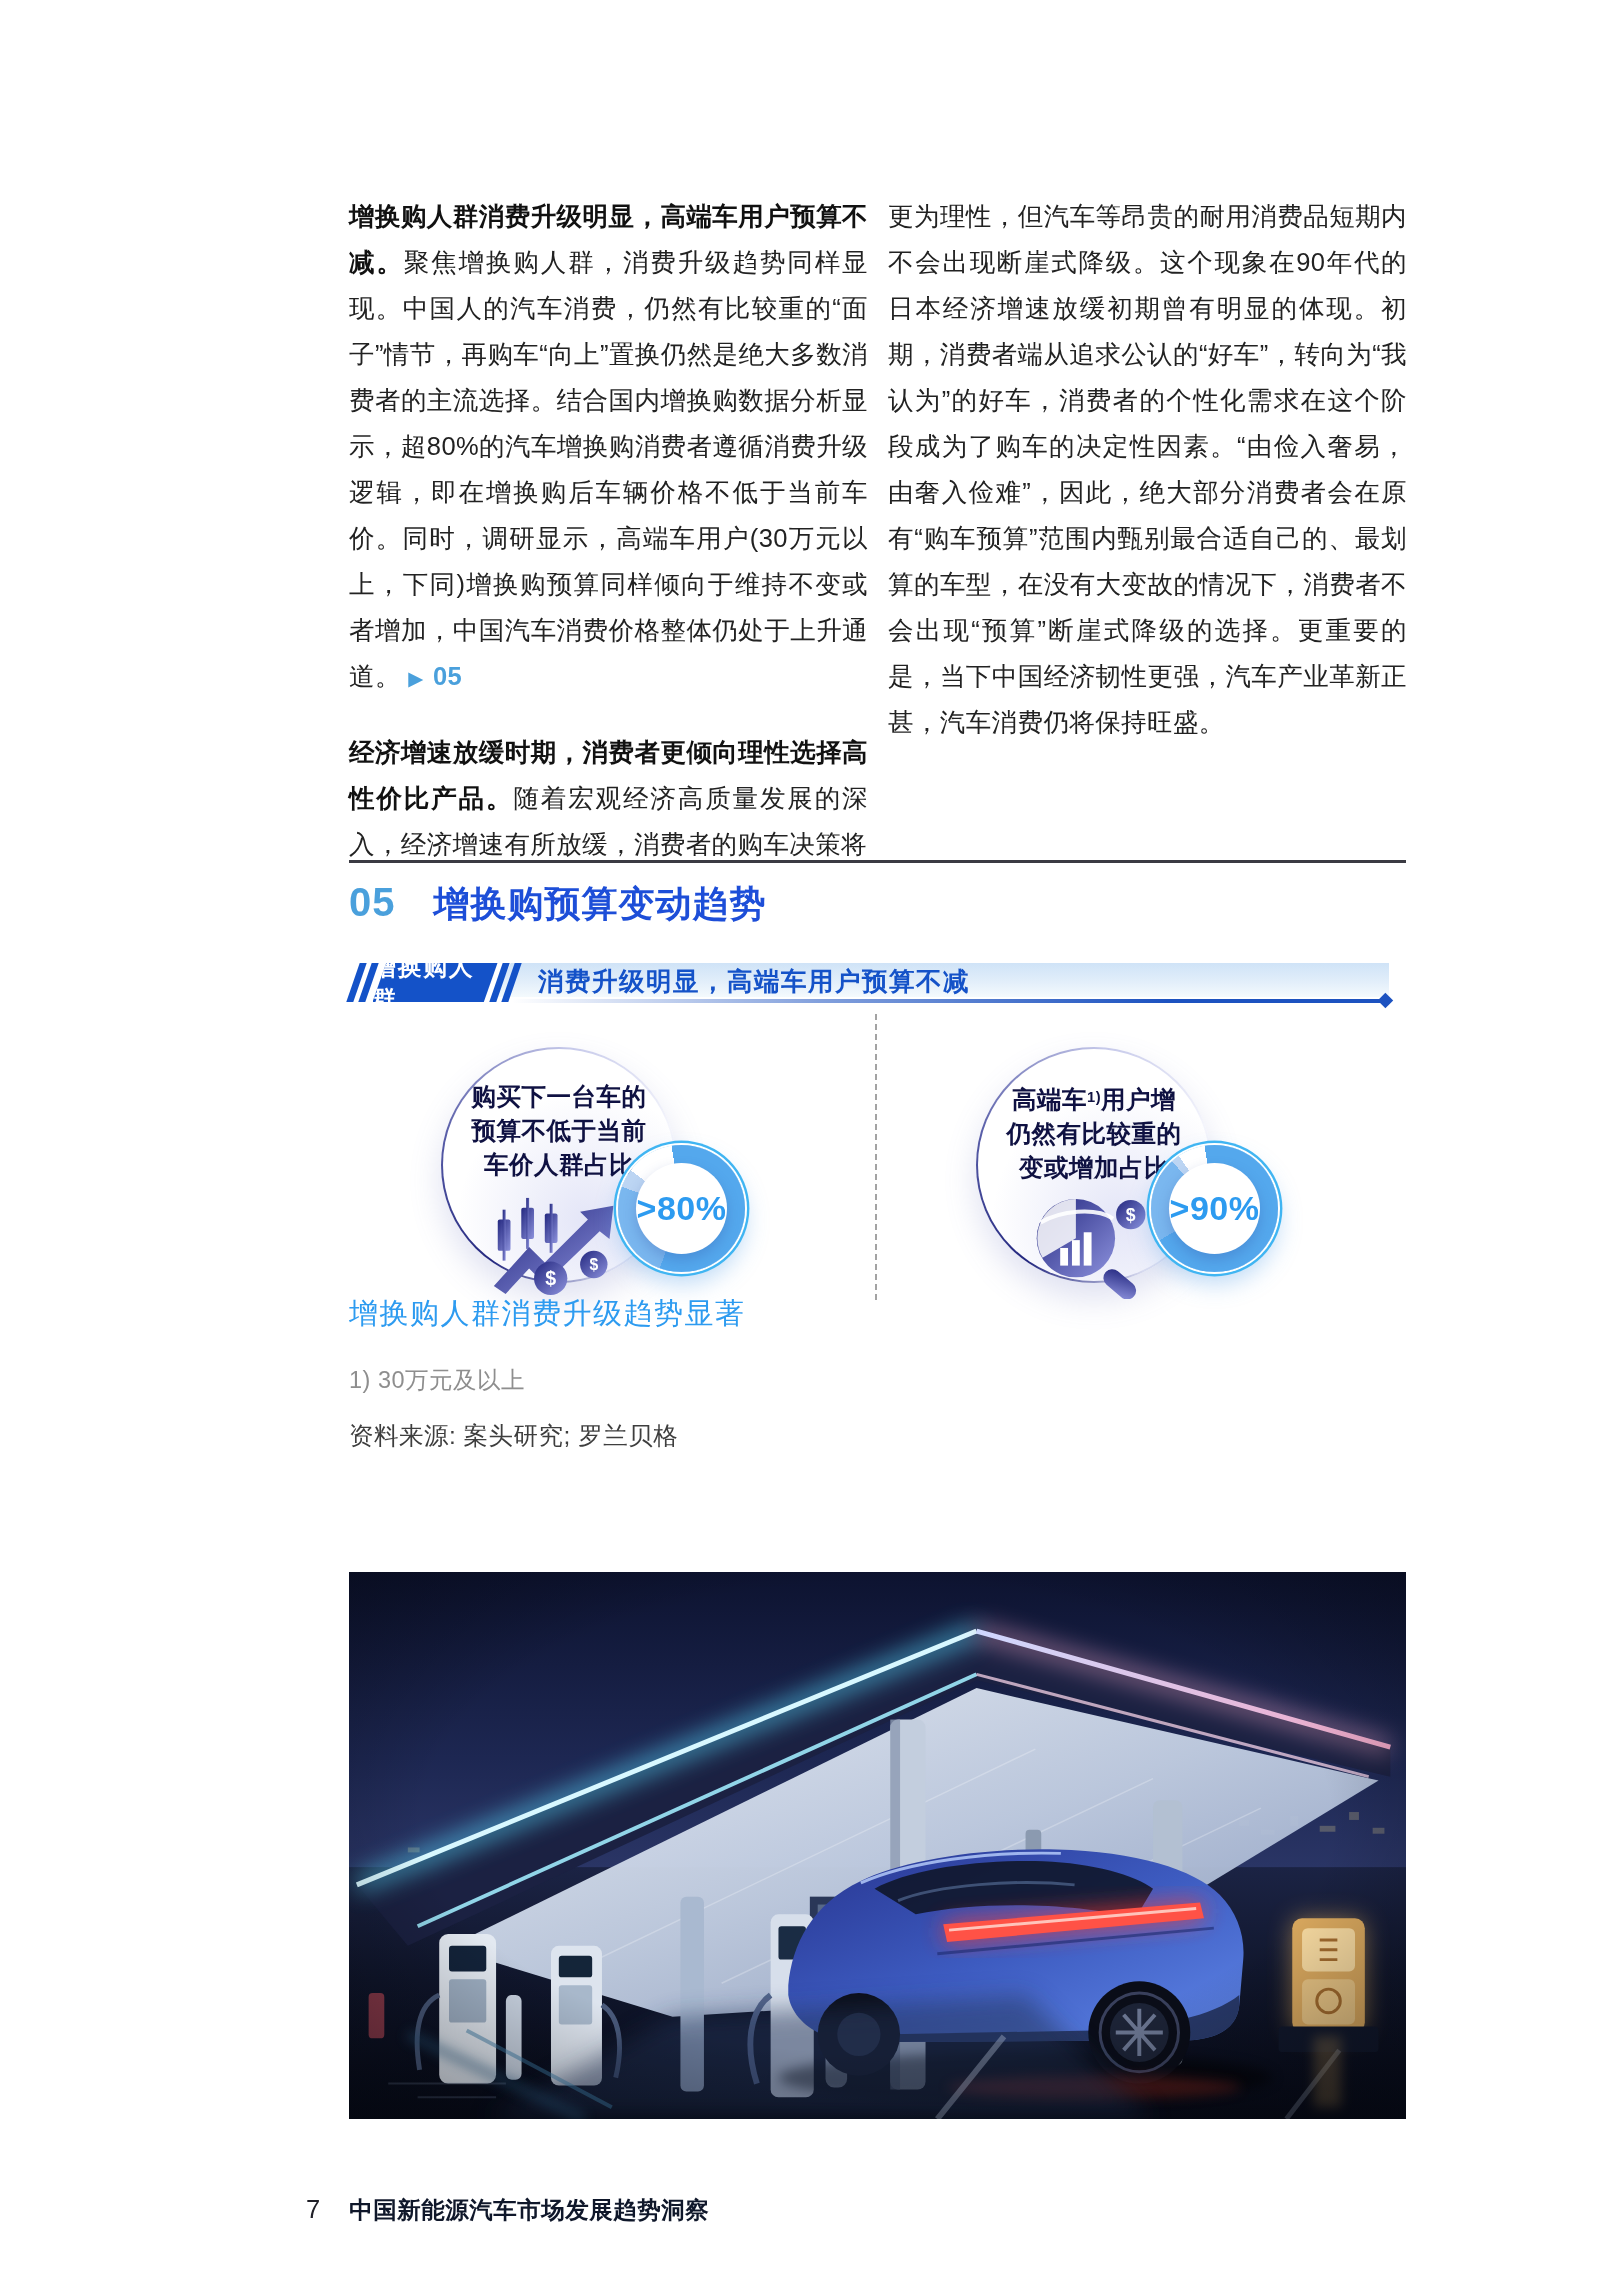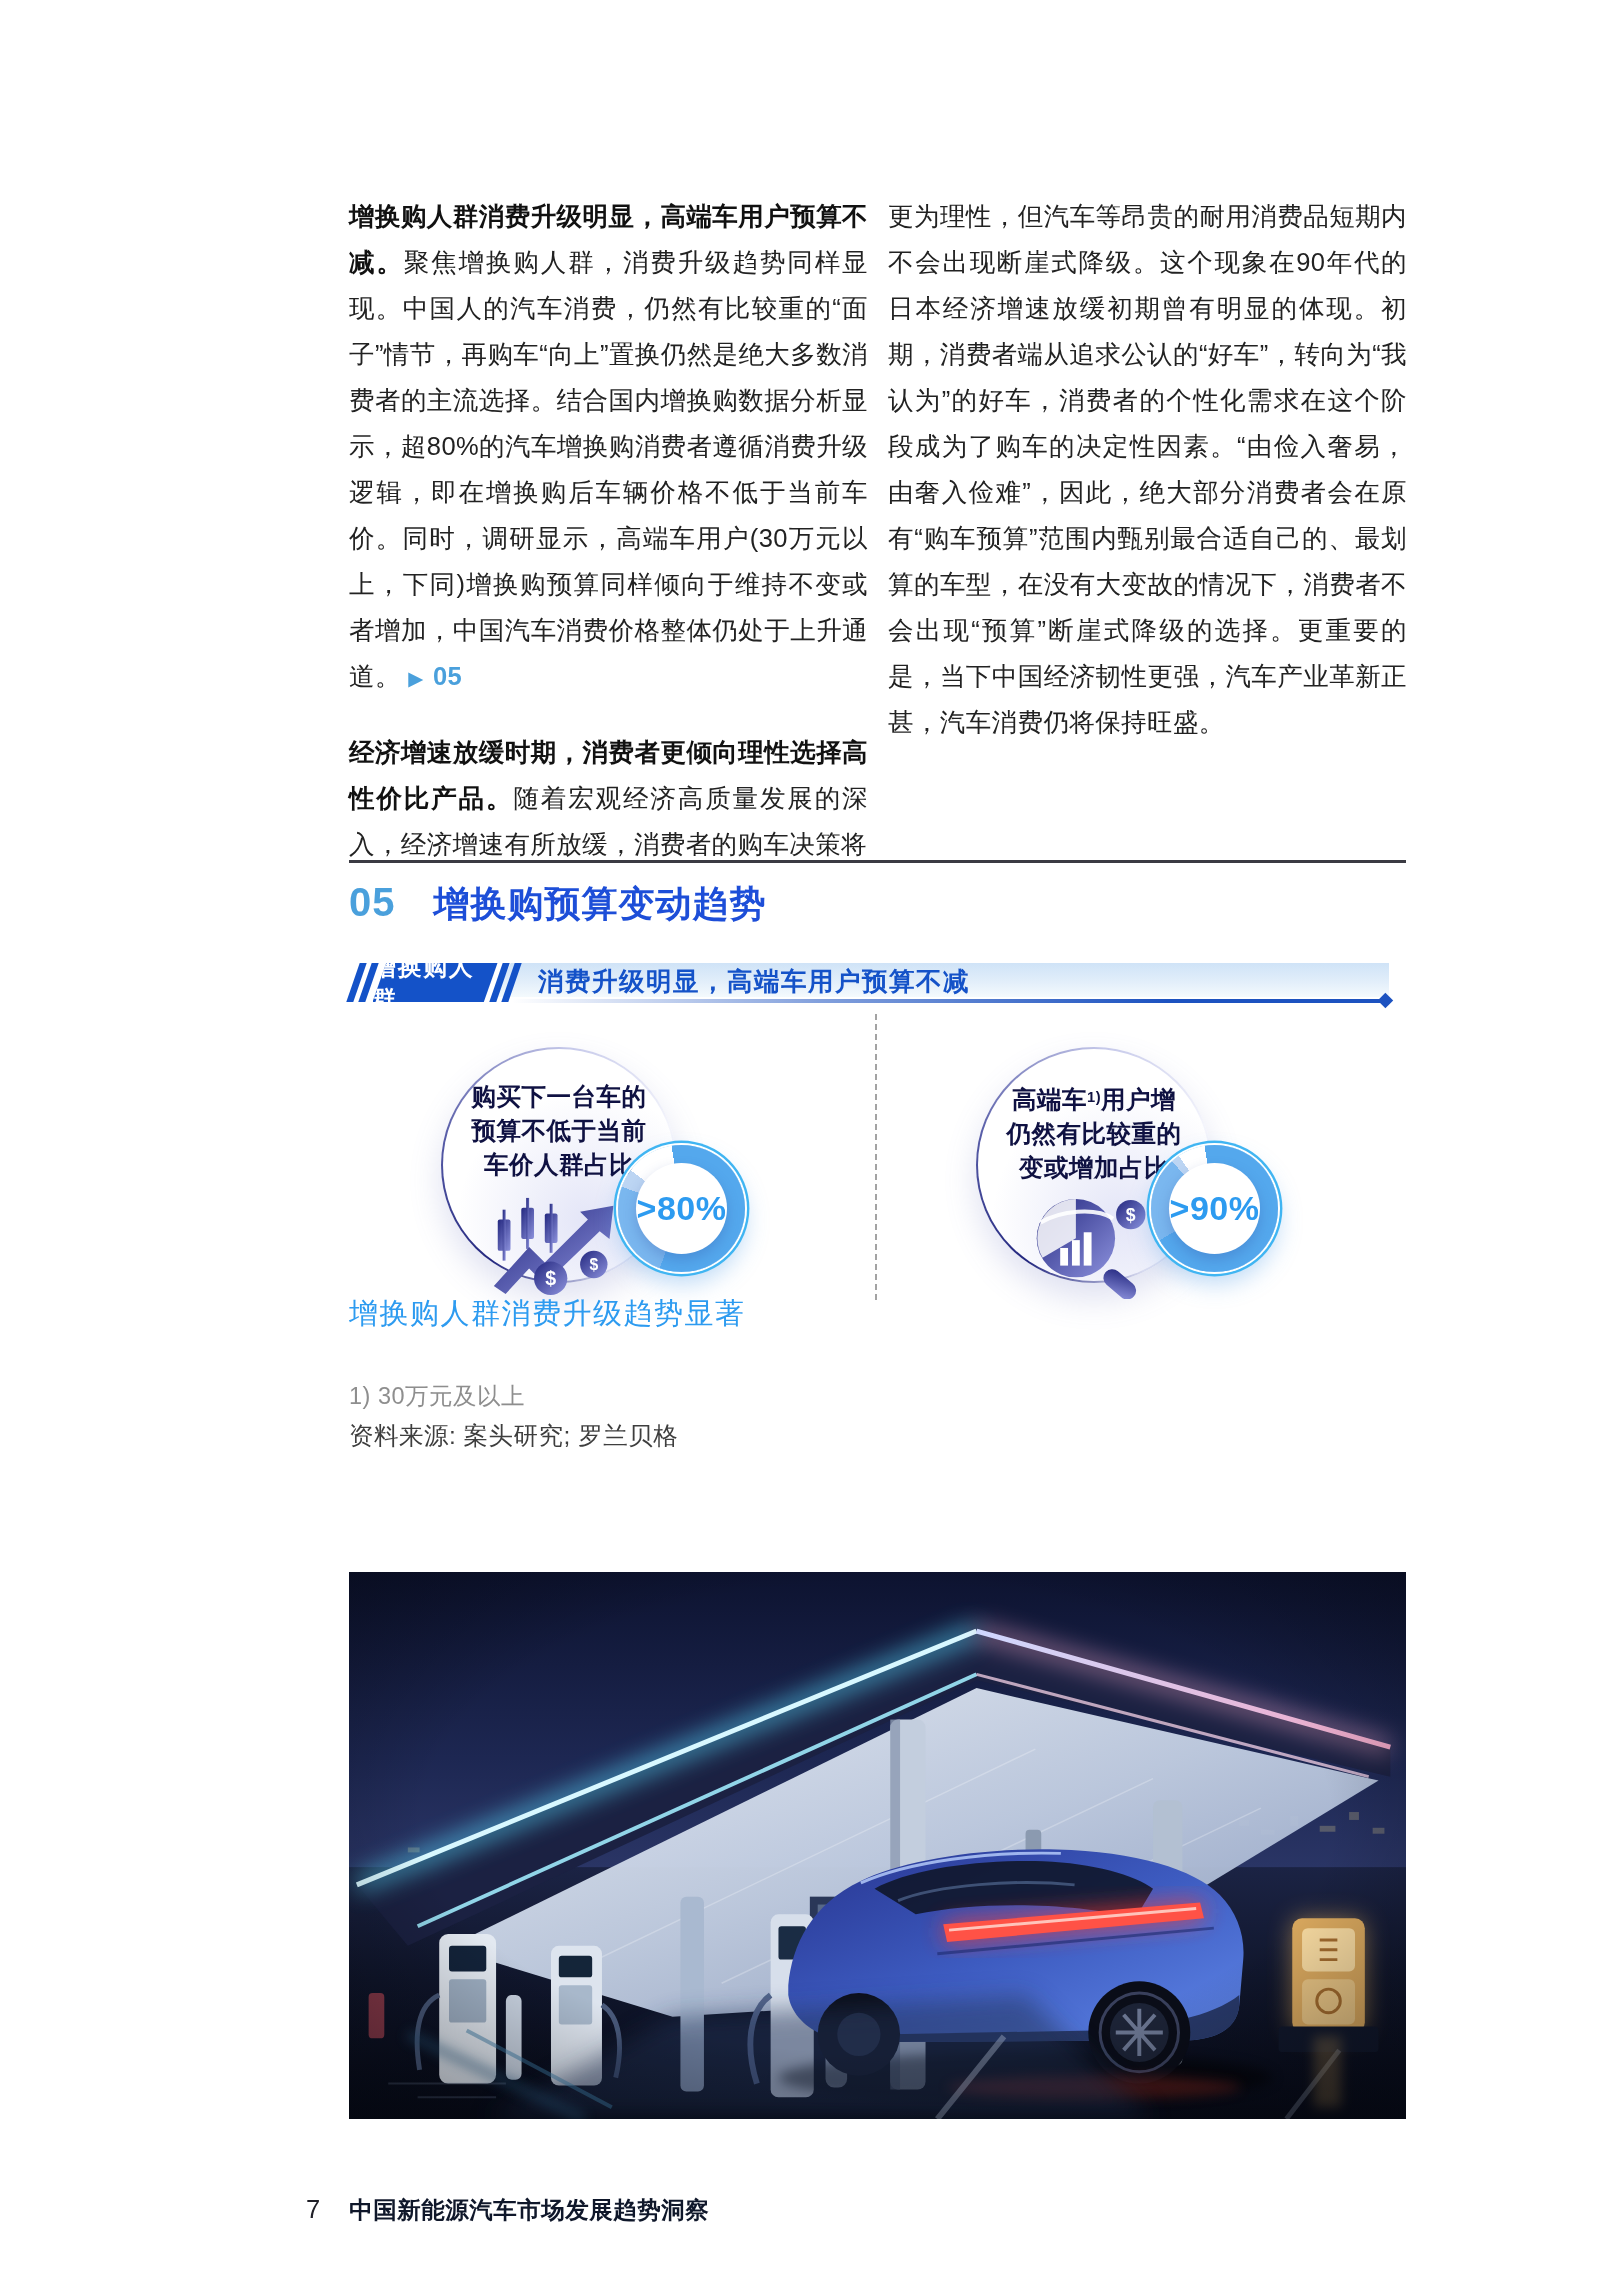--- a/index.html
+++ b/index.html
@@ -72,21 +72,21 @@
   .donut1{left:618px;top:1145px;
     background:conic-gradient(from 0deg,#54a8ed 0deg 200deg,#7ab7ef 200deg 290deg,#bcd5f3 290deg 307deg,#ffffff 307deg 351deg,#54a8ed 351deg 360deg);}
   .donut2{left:1151px;top:1145px;
     background:conic-gradient(from 0deg,#54a8ed 0deg 240deg,#7ab7ef 240deg 318deg,#bcd5f3 318deg 326deg,#ffffff 326deg 351deg,#54a8ed 351deg 360deg);}
   .donut .val{position:relative;font-size:34px;font-weight:bold;color:#2d9bf0;letter-spacing:0.5px;}
   .fig-divider{position:absolute;left:875px;top:1014px;height:286px;border-left:2px dashed #a3a3a3;}
   .caption{position:absolute;top:1294px;width:527px;text-align:left;
     font-size:29px;font-weight:normal;color:#2d9bf0;letter-spacing:1.5px;}
   .cap-left{left:349px;}
   .cap-right{left:878px;}
-  .footnote{position:absolute;left:349px;top:1364px;font-size:23.5px;color:#8e8e8e;letter-spacing:0.5px;margin-top:16px;}
+  .footnote{position:absolute;left:349px;top:1364px;font-size:23.5px;color:#8e8e8e;letter-spacing:0.5px;}
   .source{position:absolute;left:349px;top:1419px;font-size:24.5px;color:#3e3e3e;letter-spacing:0.5px;}
   
   .photo{position:absolute;left:349px;top:1572px;width:1057px;height:547px;}
   .photo svg{display:block;width:100%;height:100%;}
   
   .footer{position:absolute;left:306px;top:2194px;display:flex;align-items:baseline;}
   .footer .pg{font-size:25.5px;color:#202028;}
   .footer .ft{font-size:23.5px;font-weight:bold;color:#0f172a;margin-left:29px;letter-spacing:0.5px;}
 </style>
 </head>

